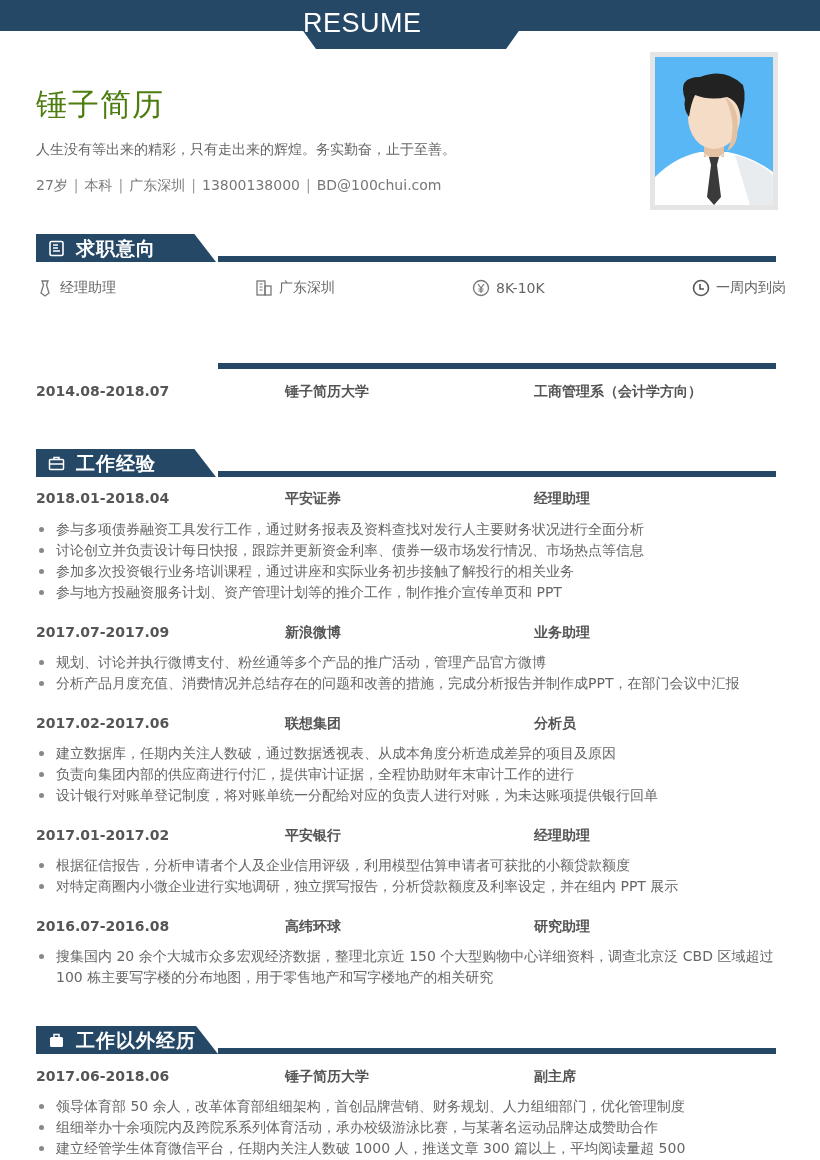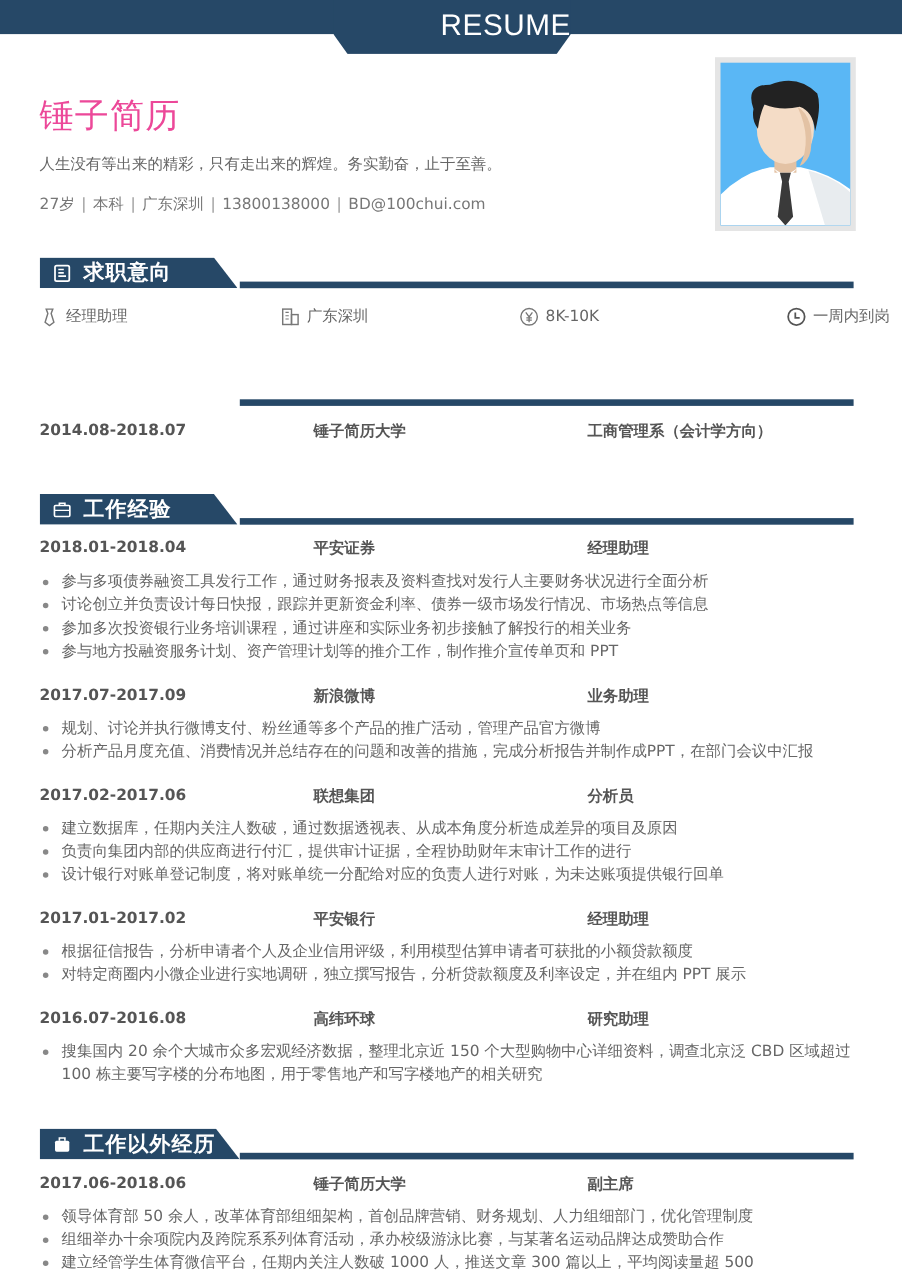--- a/index.html
+++ b/index.html
@@ -1,23 +1,23 @@
 <!DOCTYPE html>
 <html><head>
 <meta charset="utf-8">
 <style>
   * { box-sizing: border-box; margin: 0; padding: 0; }
   html, body { width: 820px; height: 1160px; overflow: hidden; background: #ffffff; }
   body { font-family: "DejaVu Sans", "Liberation Sans", sans-serif; color: #595959; position: relative; }
   .topbar { position: absolute; left: 0; top: 0; width: 820px; height: 31px; background: #264867; }
   .topbar-tab { position: absolute; left: 303px; top: 0; width: 216px; height: 49px; background: #264867;
     clip-path: polygon(0 0, 100% 0, 100% 63%, 94% 100%, 6% 100%, 0 63%); }
-  .topbar-title { position: absolute; left: 303px; top: 8px; width: 216px; text-align: right; color: #ffffff;
+  .topbar-title { position: absolute; left: 303px; top: 8px; width: 216px; text-align: left; color: #ffffff;
     font-family: "Liberation Sans", sans-serif; font-size: 27px; letter-spacing: 0.5px; }
-  .name { position: absolute; left: 36px; top: 84px; font-size: 31px; color: #ec4899; letter-spacing: 1px; }
+  .name { position: absolute; left: 36px; top: 84px; font-size: 31px; color: #4d7c0f; letter-spacing: 1px; }
   .motto { position: absolute; left: 36px; top: 141px; font-size: 14px; color: #666; }
   .info { position: absolute; left: 36px; top: 177px; font-size: 14px; color: #777; }
   .info .sep { color: #999; margin: 0 6px; }
   .photo { position: absolute; left: 650px; top: 52px; width: 128px; height: 158px; background: #e5e5e5; padding: 5px; }
   .photo-inner { width: 118px; height: 148px; background: #5ab7f5; position: relative; overflow: hidden; }
   .section { position: absolute; left: 36px; width: 740px; height: 30px; }
   .sec-tab { position: absolute; left: 0; top: 0; width: 180px; height: 28px; background: #264867;
     clip-path: polygon(0 0, 88% 0, 100% 100%, 0 100%); color: #fff; font-weight: bold; font-size: 19px;
     padding-left: 40px; line-height: 28px; letter-spacing: 1px; }
   .sec-icon { position: absolute; left: 12px; top: 6px; width: 17px; height: 17px; }
@@ -88,21 +88,21 @@
     </svg>
   <span>广东深圳</span>
 </div>
 <div class="intent" style="left:472px;">
   <svg viewBox="0 0 18 18">
       <circle cx="9" cy="9" r="7.5" fill="none" stroke="#777" stroke-width="1.3"></circle>
       <path d="M6 5 L9 9 L12 5 M9 9 L9 14 M6.5 10 L11.5 10 M6.5 12 L11.5 12" fill="none" stroke="#777" stroke-width="1.2"></path>
     </svg>
   <span>8K-10K</span>
 </div>
-<div class="intent" style="left:715px;">
+<div class="intent" style="left:692px;">
   <svg viewBox="0 0 18 18">
       <circle cx="9" cy="9" r="7.5" fill="none" stroke="#555" stroke-width="1.6"></circle>
       <path d="M8 5 L8 10 L12 10" fill="none" stroke="#555" stroke-width="1.6"></path>
     </svg>
   <span>一周内到岗</span>
 </div>
 
 <div class="section" style="top:341px;">
   <div class="sec-line"></div>
 </div>

